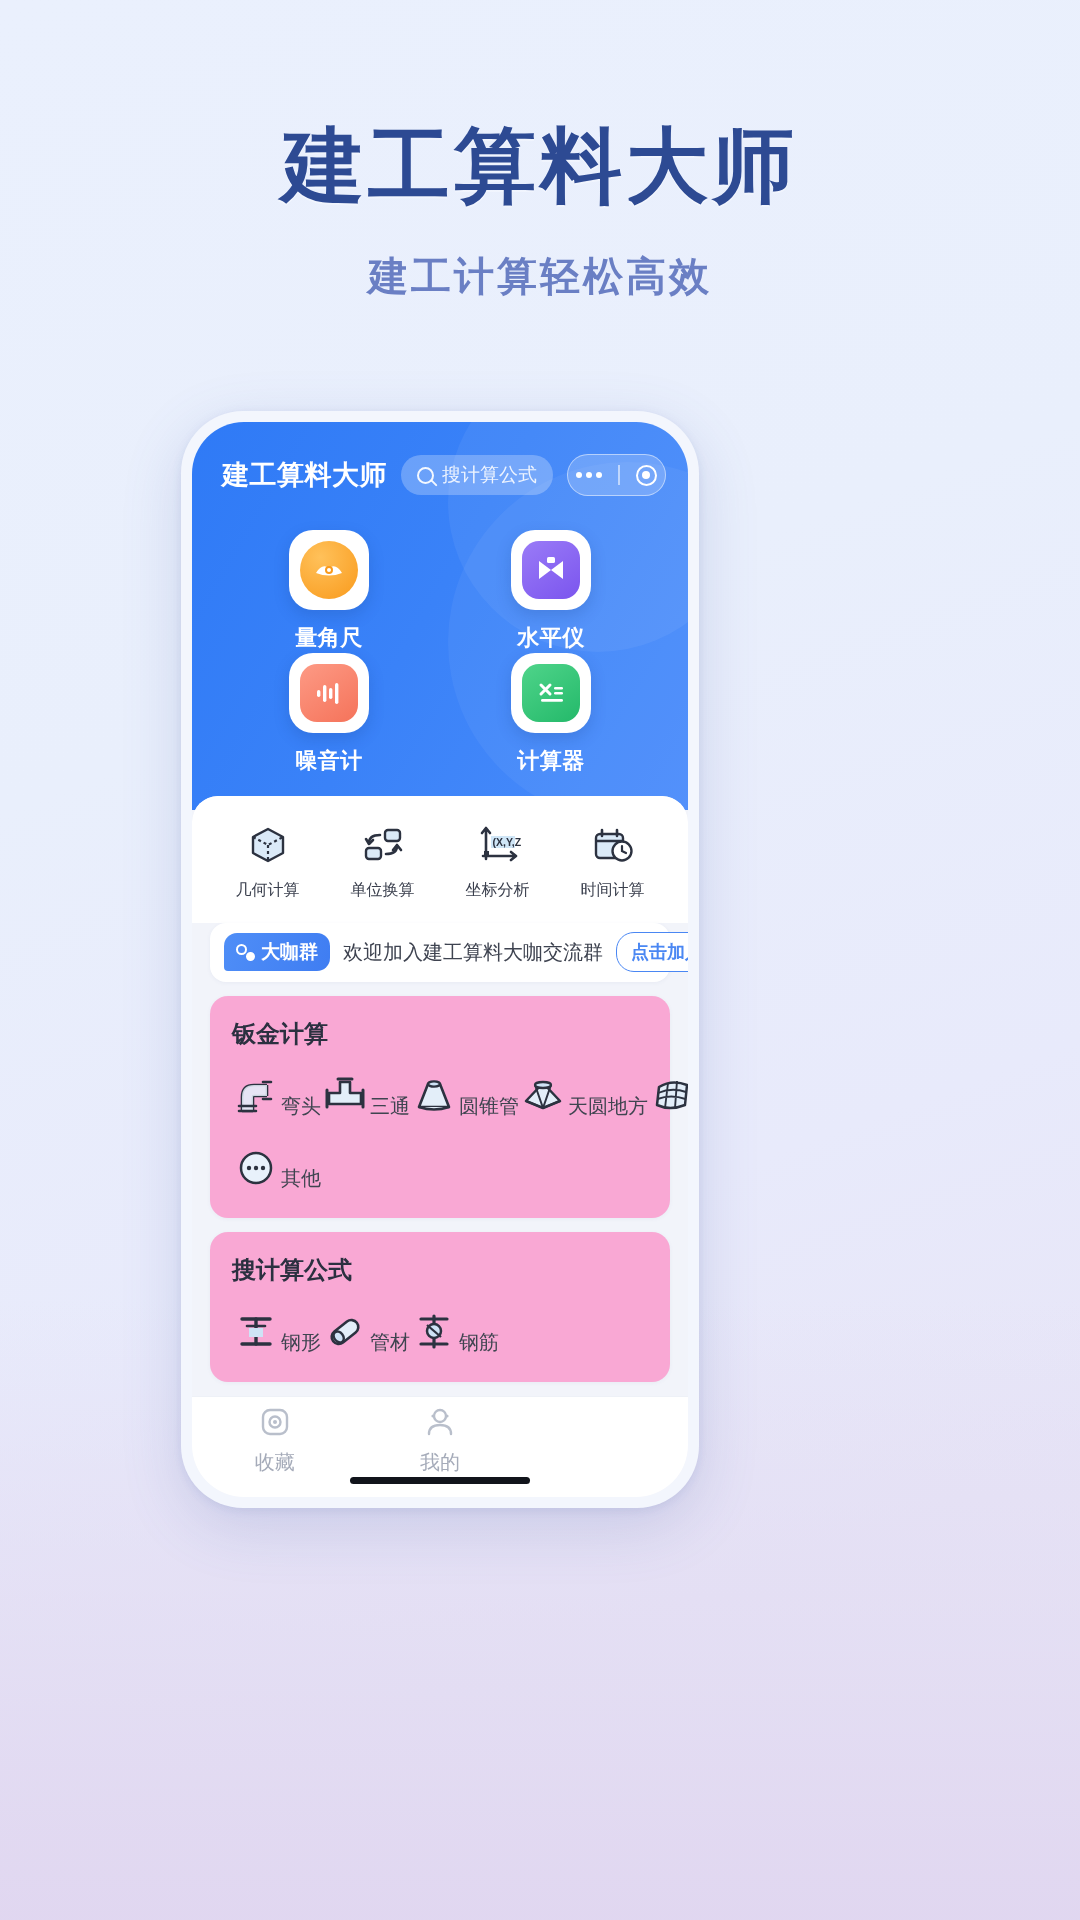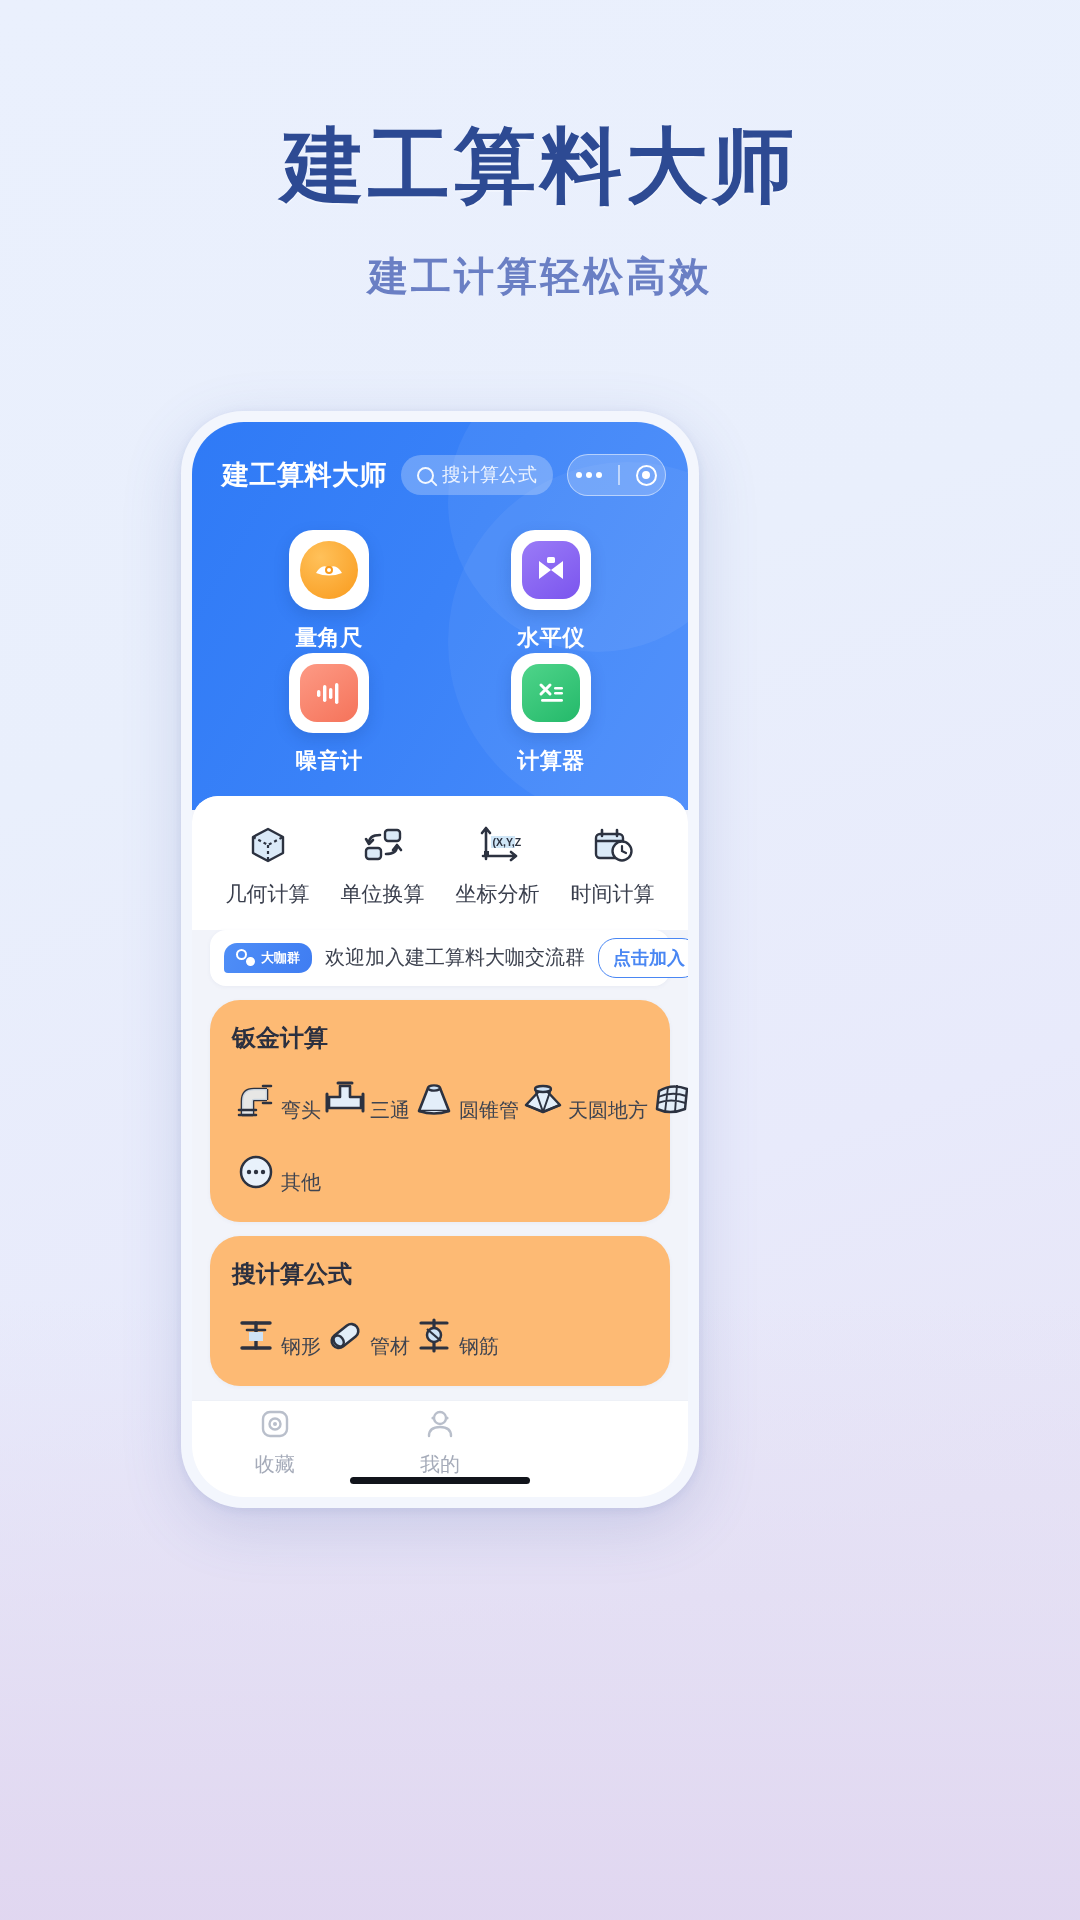--- a/index.html
+++ b/index.html
@@ -120,44 +120,44 @@
   .sheet{ flex:1; background:#f2f4fa; border-radius:26px 26px 0 0; margin-top:-14px;
           position:relative; z-index:3; overflow:hidden; display:flex; flex-direction:column; }
 
   .row2{
     background:#fff; border-radius:26px 26px 0 0;
     display:grid; grid-template-columns:repeat(4,1fr);
     padding:26px 18px 22px;
   }
   .r2item{ display:flex; flex-direction:column; align-items:center; gap:12px; }
   .r2icon{ width:46px; height:46px; display:flex; align-items:center; justify-content:center; }
-  .r2label{ font-size:21px; color:#3a3f4d; }
+  .r2label{ font-size:16px; color:#3a3f4d; }
 
   .banner{
     margin:0 18px 14px; height:62px; background:#fff; border-radius:16px;
     display:flex; align-items:center; padding:0 14px; gap:13px;
     box-shadow:0 1px 4px rgba(60,80,140,.06);
   }
   .badge{
     background:linear-gradient(110deg,#4f8ef7,#3f7df2); color:#fff;
-    border-radius:13px 13px 13px 4px; padding:6px 12px; font-size:13px; font-weight:bold;
+    border-radius:13px 13px 13px 4px; padding:6px 12px; font-size:19px; font-weight:bold;
     display:flex; align-items:center; gap:6px; white-space:nowrap;
   }
   .badge-ico{ width:19px; height:17px; position:relative; flex:0 0 auto; }
   .badge-ico i{ position:absolute; border:2px solid #fff; border-radius:50%; }
   .badge-ico i:nth-child(1){ width:11px; height:11px; left:0; top:0; }
   .badge-ico i:nth-child(2){ width:9px; height:9px; right:0; bottom:0; background:#fff; }
   .banner-text{ flex:1; font-size:20px; color:#3e4350; white-space:nowrap; }
   .join-btn{
     border:1.6px solid #4a87f3; color:#4a87f3; font-size:18px; font-weight:bold;
     border-radius:18px; padding:7px 14px; white-space:nowrap; background:#fff;
   }
 
   .card{
-    margin:0 18px 14px; background:#fdba74; border-radius:30px; padding:22px 22px 26px;
+    margin:0 18px 14px; background:#f9a8d4; border-radius:18px; padding:22px 22px 26px;
     box-shadow:0 1px 4px rgba(60,80,140,.05);
   }
   .card-title{ font-size:24px; font-weight:bold; color:#2b3040; margin-bottom:22px; }
   .igrid{ display:grid; grid-template-columns:repeat(5,1fr); row-gap:24px; }
   .icell{ display:flex; align-items:flex-end; gap:1px; }
   .icell-ico{ width:48px; height:48px; display:flex; align-items:center; justify-content:center; }
   .icell-label{ font-size:20px; color:#3f4450; white-space:nowrap; }
   .igrid3{ display:grid; grid-template-columns:repeat(5,1fr); }
 
   

